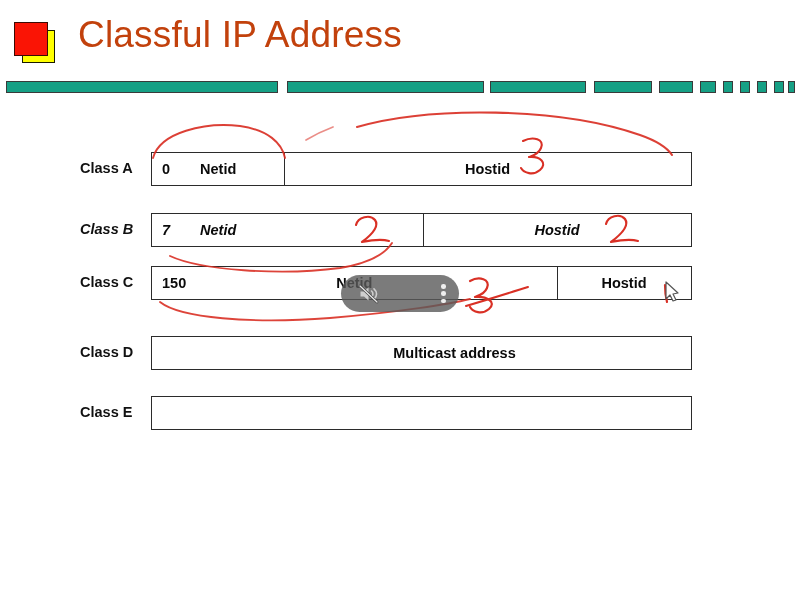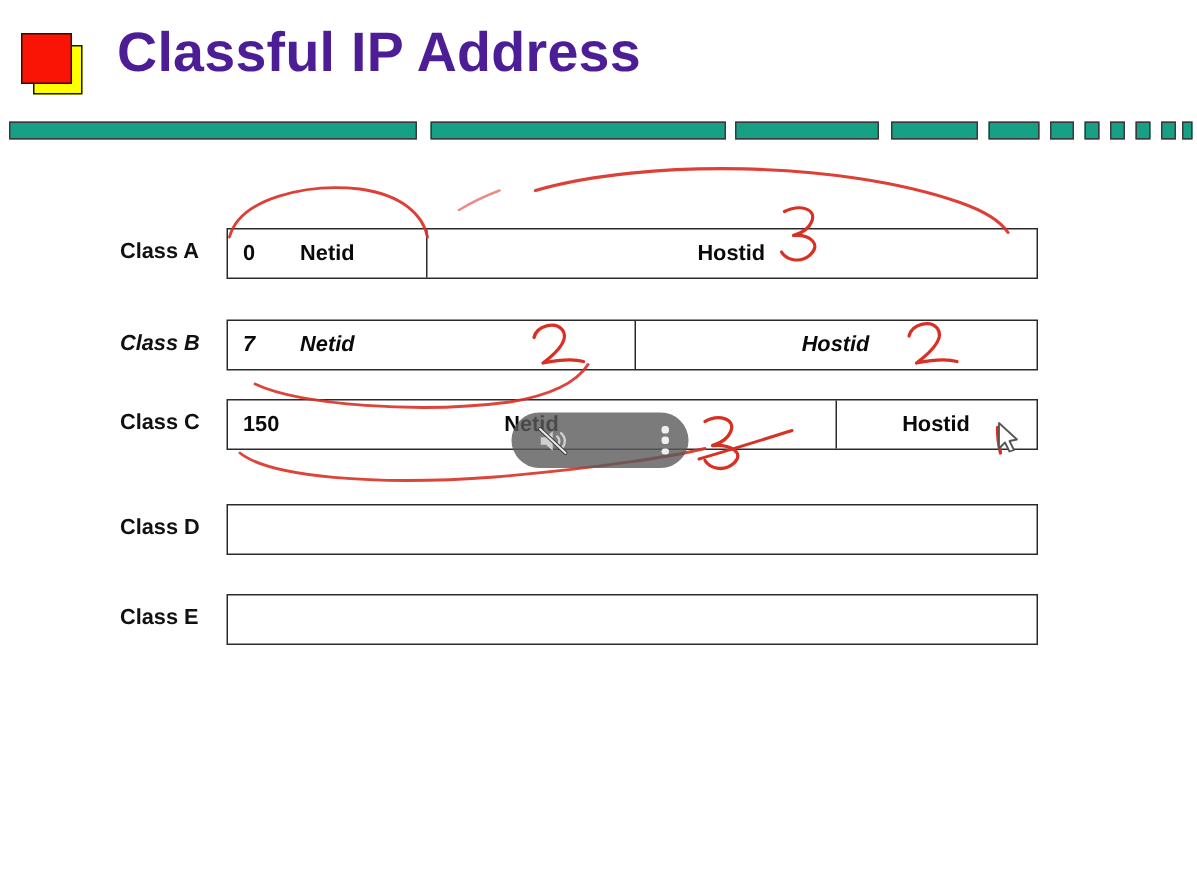--- a/index.html
+++ b/index.html
@@ -48,23 +48,23 @@
     height: 34px;
     background: #fa1405;
     border: 1.5px solid #3b0a04;
     box-sizing: border-box;
   }
   #page-title {
     position: absolute;
     left: 78px;
     top: 14px;
     font-size: 37px;
-    font-weight: 700;
+    font-weight: 400;
     letter-spacing: 0.2px;
-    color: #4c1d95;
+    color: #c2410c;
     white-space: nowrap;
     font-family: "Liberation Sans", sans-serif;
   }
 
   
   #divider-rule {
     position: absolute;
     left: 0;
     top: 81px;
     width: 798px;
@@ -261,20 +261,23 @@
           </div>
         </div>
         <div class="cell cell-field" style="left: 406px; width: 132px;">
           <span class="cell-text">Hostid</span>
         </div>
       </div>
     </div>
     <div class="class-row" style="top: 236px;">
       <div class="class-label">Class D</div>
       <div class="class-box">
+        <div class="cell cell-field" style="left: 67px; width: 471px;">
+          <span class="cell-text">Multicast address</span>
+        </div>
       </div>
     </div>
     <div class="class-row" style="top: 296px;">
       <div class="class-label">Class E</div>
       <div class="class-box">
         <div class="cell cell-field" style="left: 67px; width: 471px;">
           <span class="cell-text"></span>
         </div>
       </div>
     </div>

